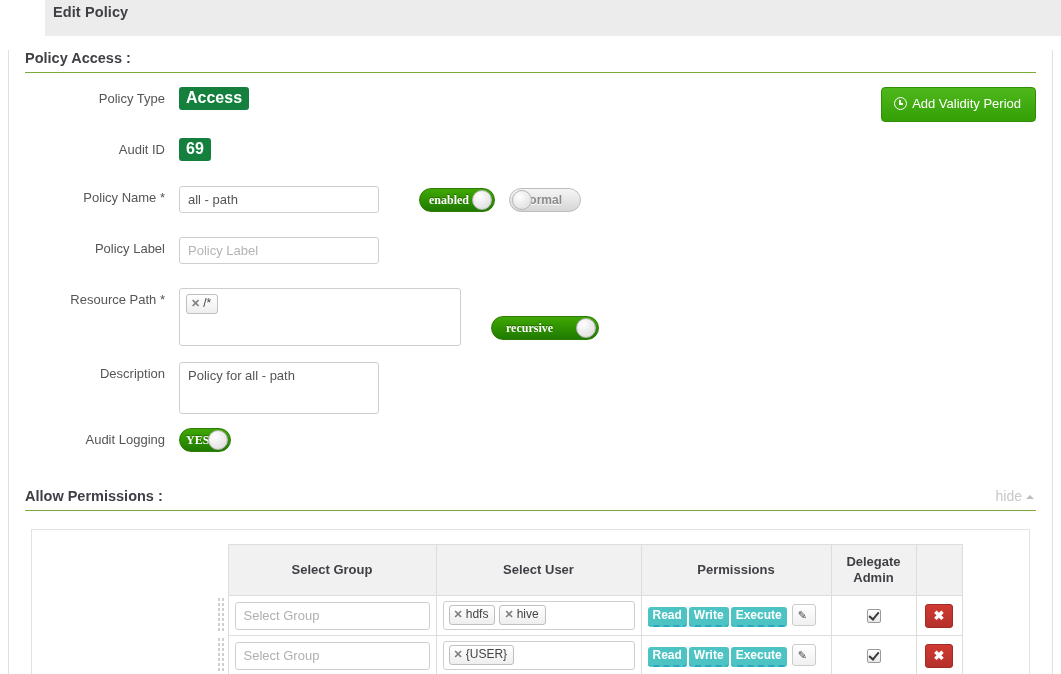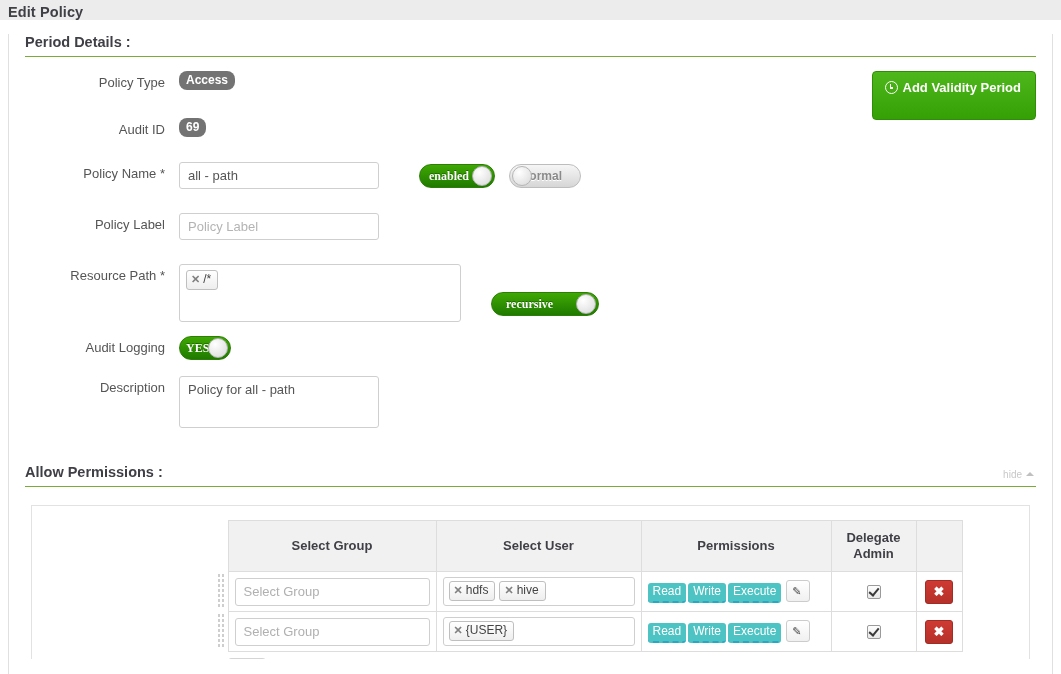--- a/index.html
+++ b/index.html
@@ -8,23 +8,24 @@
     width: 1061px; height: 674px;
     overflow: hidden;
     background: #ffffff;
     font-family: "Liberation Sans", sans-serif;
     font-size: 13px;
     color: #444;
   }
 
   
   .page-header {
-    height: 20px;
+    height: 36px;
     background: #ececec;
     padding: 4px 16px 0 8px;
+    margin-left: 45px;
   }
   .page-header .title {
     font-size: 14.5px;
     font-weight: bold;
     color: #3f3f46;
     letter-spacing: .1px;
   }
 
   
   .panel {
@@ -45,21 +46,21 @@
   }
   .section-head .sec-title {
     font-size: 14.5px;
     font-weight: bold;
     color: #3f3f46;
   }
   .section-head .hide-link {
     position: absolute;
     right: 2px;
     bottom: 6px;
-    font-size: 10px;
+    font-size: 14px;
     color: #c8c8c8;
     cursor: pointer;
     user-select: none;
   }
   .caret-up {
     display: inline-block;
     width: 0; height: 0;
     margin-left: 4px;
     border-left: 4px solid transparent;
     border-right: 4px solid transparent;
@@ -81,41 +82,41 @@
     padding-top: 4px;
     font-size: 13px;
     color: #555;
     flex: 0 0 170px;
   }
   .form-control-area { flex: 1 1 auto; display: flex; align-items: flex-start; }
 
   
   .badge-green {
     display: inline-block;
-    background: #737373;
+    background: #15803d;
     color: #fff;
     font-weight: bold;
-    font-size: 12px;
+    font-size: 16px;
     padding: 3px 7px 4px 7px;
-    border-radius: 8px;
+    border-radius: 3px;
     line-height: 1;
   }
 
   
   .btn-validity {
     position: absolute;
     right: 16px;
     top: 0;
     background: linear-gradient(#4eb71b, #34a006);
     border: 1px solid #2f8e05;
     border-radius: 4px;
     color: #fff;
     font-size: 13px;
-    font-weight: bold;
-    padding: 8px 14px 24px 12px;
+    font-weight: normal;
+    padding: 8px 14px 10px 12px;
     cursor: pointer;
     white-space: nowrap;
   }
   .clock-icon {
     display: inline-block;
     width: 13px; height: 13px;
     border: 1.8px solid #fff;
     border-radius: 50%;
     position: relative;
     margin-right: 5px;
@@ -303,21 +304,21 @@
     min-height: 28px;
     padding: 3px 5px 1px 5px;
     background: #fff;
   }
 
   
   .perm-pill {
     display: inline-block;
     background: #4dc3c3;
     color: #fff;
-    font-weight: normal;
+    font-weight: bold;
     font-size: 12px;
     padding: 2px 5px 3px 5px;
     border-radius: 3px;
     margin-right: 2px;
     line-height: 13px;
     border-bottom: 2px dashed #28a8c4;
   }
   .perm-edit {
     display: inline-block;
     width: 24px; height: 22px;
@@ -384,21 +385,21 @@
 </head>
 <body>
 
 <div class="page-header">
   <span class="title">Edit Policy</span>
 </div>
 
 <div class="panel">
 
   <div class="section-head">
-    <span class="sec-title">Period Details :</span>
+    <span class="sec-title">Policy Access :</span>
   </div>
 
   <div style="position:relative;">
     <button class="btn-validity">
       <span class="clock-icon"></span><span>Add Validity Period</span>
     </button>
 
     <div class="form-row">
       <div class="form-label">Policy Type</div>
       <div class="form-control-area">
@@ -441,34 +442,34 @@
         <div class="tag-box">
           <span class="chip"><span class="x">✕</span><span>/*</span></span>
         </div>
         <span class="switch on sw-recursive" style="margin-left:30px;margin-top:28px;">
           <span class="sw-label" style="padding:0 14px;">recursive</span>
           <span class="sw-knob"></span>
         </span>
       </div>
     </div>
 
+    <div class="form-row" style="margin-top:16px;">
+      <div class="form-label">Description</div>
+      <div class="form-control-area">
+        <textarea class="desc-box" style="">Policy for all - path</textarea>
+      </div>
+    </div>
+
     <div class="form-row" style="margin-top:14px;">
       <div class="form-label">Audit Logging</div>
       <div class="form-control-area">
         <span class="switch on sw-yes">
           <span class="sw-label">YES</span>
           <span class="sw-knob"></span>
         </span>
-      </div>
-    </div>
-
-    <div class="form-row" style="margin-top:16px;">
-      <div class="form-label">Description</div>
-      <div class="form-control-area">
-        <textarea class="desc-box" style="">Policy for all - path</textarea>
       </div>
     </div>
   </div>
 
   <div class="section-head" style="margin-top:36px;">
     <span class="sec-title">Allow Permissions :</span>
     <span class="hide-link"><span>hide</span><span class="caret-up"></span></span>
   </div>
 
   <div class="cond-wrap">

